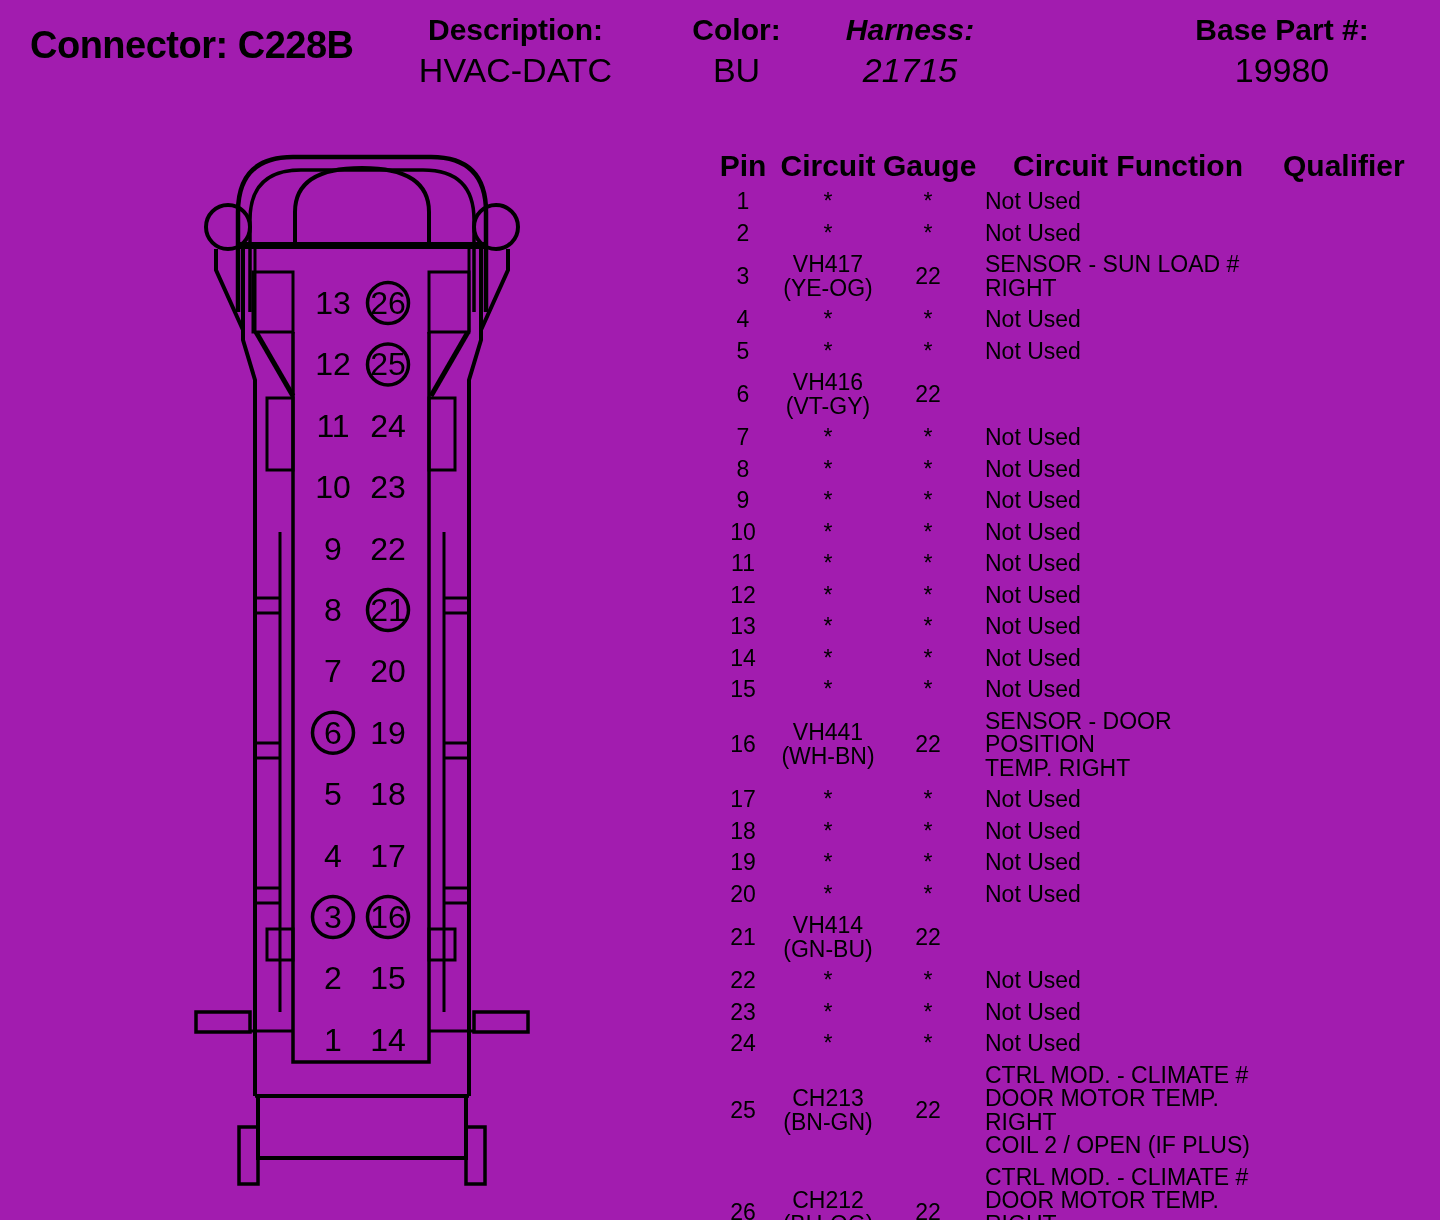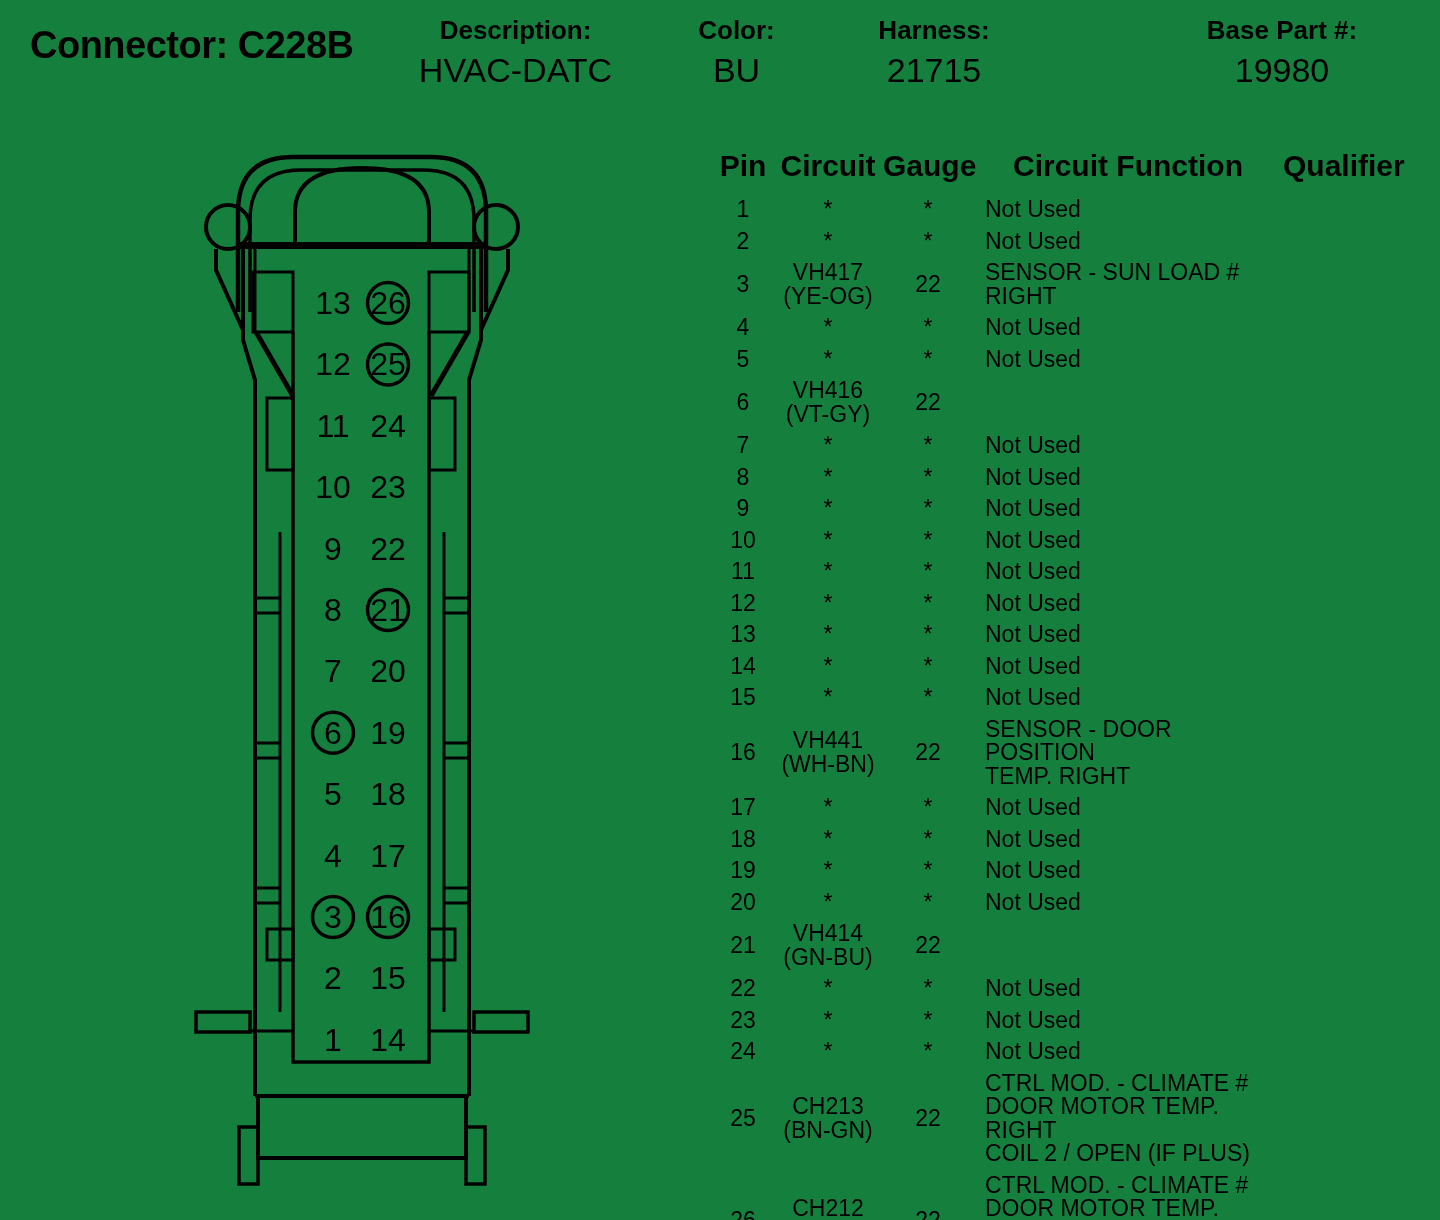--- a/index.html
+++ b/index.html
@@ -1,37 +1,37 @@
 <!DOCTYPE html>
 <html><head>
 <meta charset="utf-8">
 <style>
   * { box-sizing: border-box; }
   html,body { margin:0; padding:0; background:#fff; }
   .page {
-    position:relative; width:1440px; height:1220px; background:#15803d;
+    position:relative; width:1440px; height:1220px; background:#a21caf;
     color:#000; font-family:"Liberation Sans", sans-serif; overflow:hidden;
   }
   
   .title {
     position:absolute; left:30px; top:24px;
     font-size:38px; font-weight:700; letter-spacing:-0.5px; white-space:nowrap;
   }
   .hfield { position:absolute; top:14px; text-align:center; }
-  .hfield .flabel { font-size:26px; font-weight:700; line-height:32px; }
+  .hfield .flabel { font-size:30px; font-weight:700; line-height:32px; }
   .hfield .fvalue { font-size:34px; font-weight:400; line-height:32px; margin-top:8px; }
   #field-desc    { left:408px;  width:215px; }
   #field-color   { left:664px;  width:145px; }
-  #field-harness { left:849px;  width:170px; }
+  #field-harness { left:825px;  width:170px;font-style:italic; }
   #field-base    { left:1176px; width:212px; }
 
   
   .pintable { position:absolute; left:713px; top:150px; width:690px; }
   .t-head, .t-row { display:grid; grid-template-columns:60px 110px 90px 310px 115px; }
-  .t-head { font-weight:700; font-size:30px; line-height:32px; margin-bottom:12px; }
+  .t-head { font-weight:700; font-size:30px; line-height:32px; margin-bottom:4px; }
   .t-head .th { text-align:center; white-space:nowrap; }
   .t-row { align-items:center; font-size:23px; line-height:23.5px; }
   .t-cell { padding:4px 0; white-space:pre-line; }
   .c-pin, .c-circuit, .c-gauge, .c-qual { text-align:center; }
   .c-func { padding-left:12px; }
 
   
   .diagram { position:absolute; left:0; top:0; }
   .diagram path, .diagram rect.ln, .diagram circle { stroke:#000; fill:none; }
   .diagram text.pin-num {

